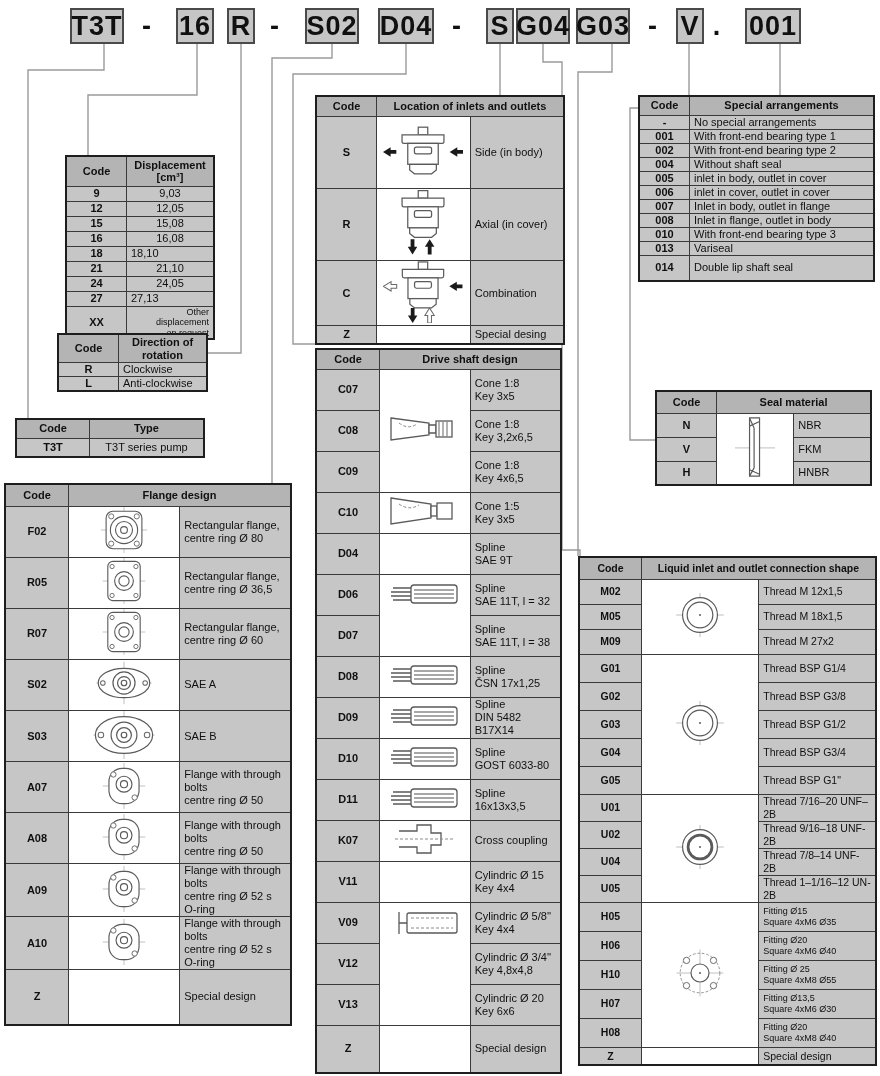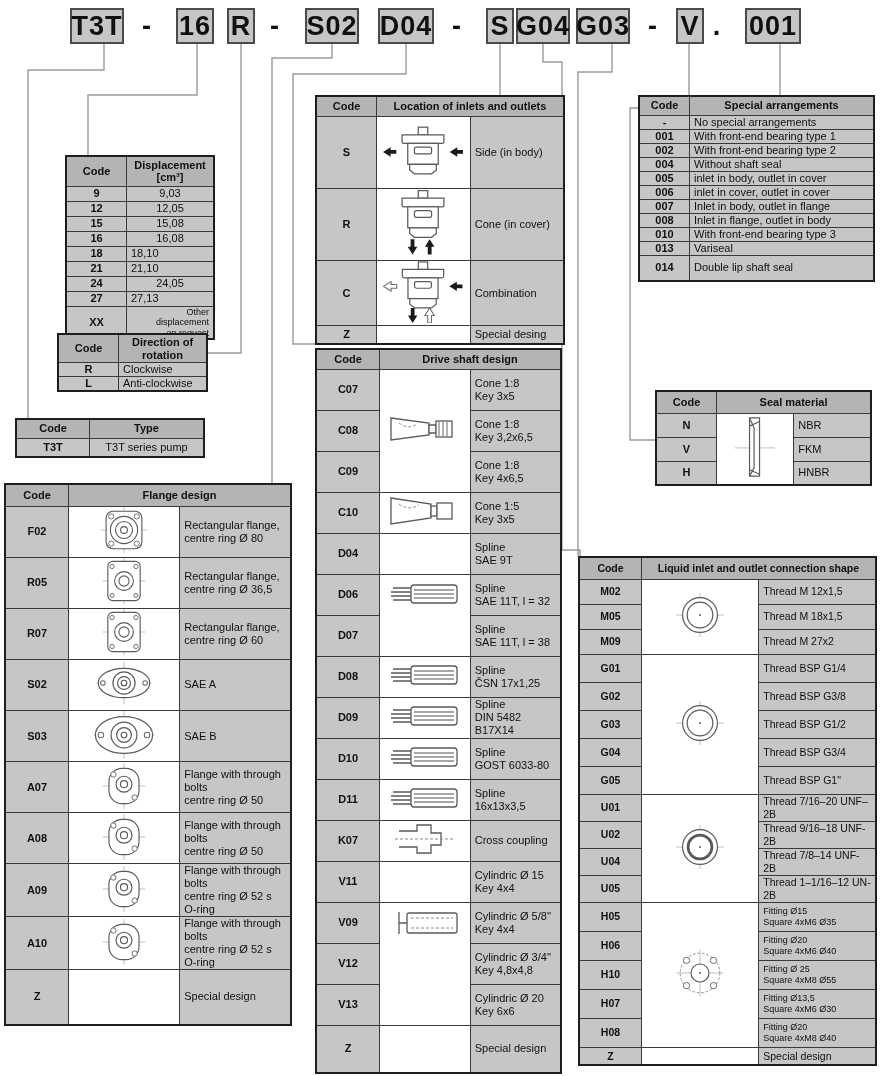--- a/index.html
+++ b/index.html
@@ -206,21 +206,21 @@
     <tr style="height:15px">
           <td class="cd">16</td>
           <td class="ds" style="text-align:center">16,08</td>
         </tr>
     <tr style="height:15px">
           <td class="cd">18</td>
           <td class="ds" style="text-align:left">18,10</td>
         </tr>
     <tr style="height:15px">
           <td class="cd">21</td>
-          <td class="ds" style="text-align:left">21,10</td>
+          <td class="ds" style="text-align:center">21,10</td>
         </tr>
     <tr style="height:15px">
           <td class="cd">24</td>
           <td class="ds" style="text-align:center">24,05</td>
         </tr>
     <tr style="height:15px">
           <td class="cd">27</td>
           <td class="ds" style="text-align:left">27,13</td>
         </tr>
     <tr style="height:24px">
@@ -361,21 +361,21 @@
             </svg></td>
       <td class="ds">Side (in body)</td>
     </tr>
     <tr style="height:72px">
       <td class="cd">R</td>
       <td class="ic"><svg width="80" height="68" viewBox="0 0 84 70">
               <use href="#sym-pump" x="14" y="0"></use>
               <use href="#sym-arrow-down" class="bk" x="26" y="52"></use>
               <use href="#sym-arrow-up" class="bk" x="44" y="52"></use>
             </svg></td>
-      <td class="ds">Cone (in cover)</td>
+      <td class="ds">Axial (in cover)</td>
     </tr>
     <tr style="height:63px">
       <td class="cd">C</td>
       <td class="ic"><svg width="80" height="62" viewBox="0 0 84 66">
               <use href="#sym-pump" x="14" y="0"></use>
               <use href="#sym-arrow-left" class="hw" x="0" y="22"></use>
               <use href="#sym-arrow-left" class="bk" x="70" y="22"></use>
               <use href="#sym-arrow-down" class="bk" x="26" y="50"></use>
               <use href="#sym-arrow-up" class="hw" x="44" y="50"></use>
             </svg></td>

